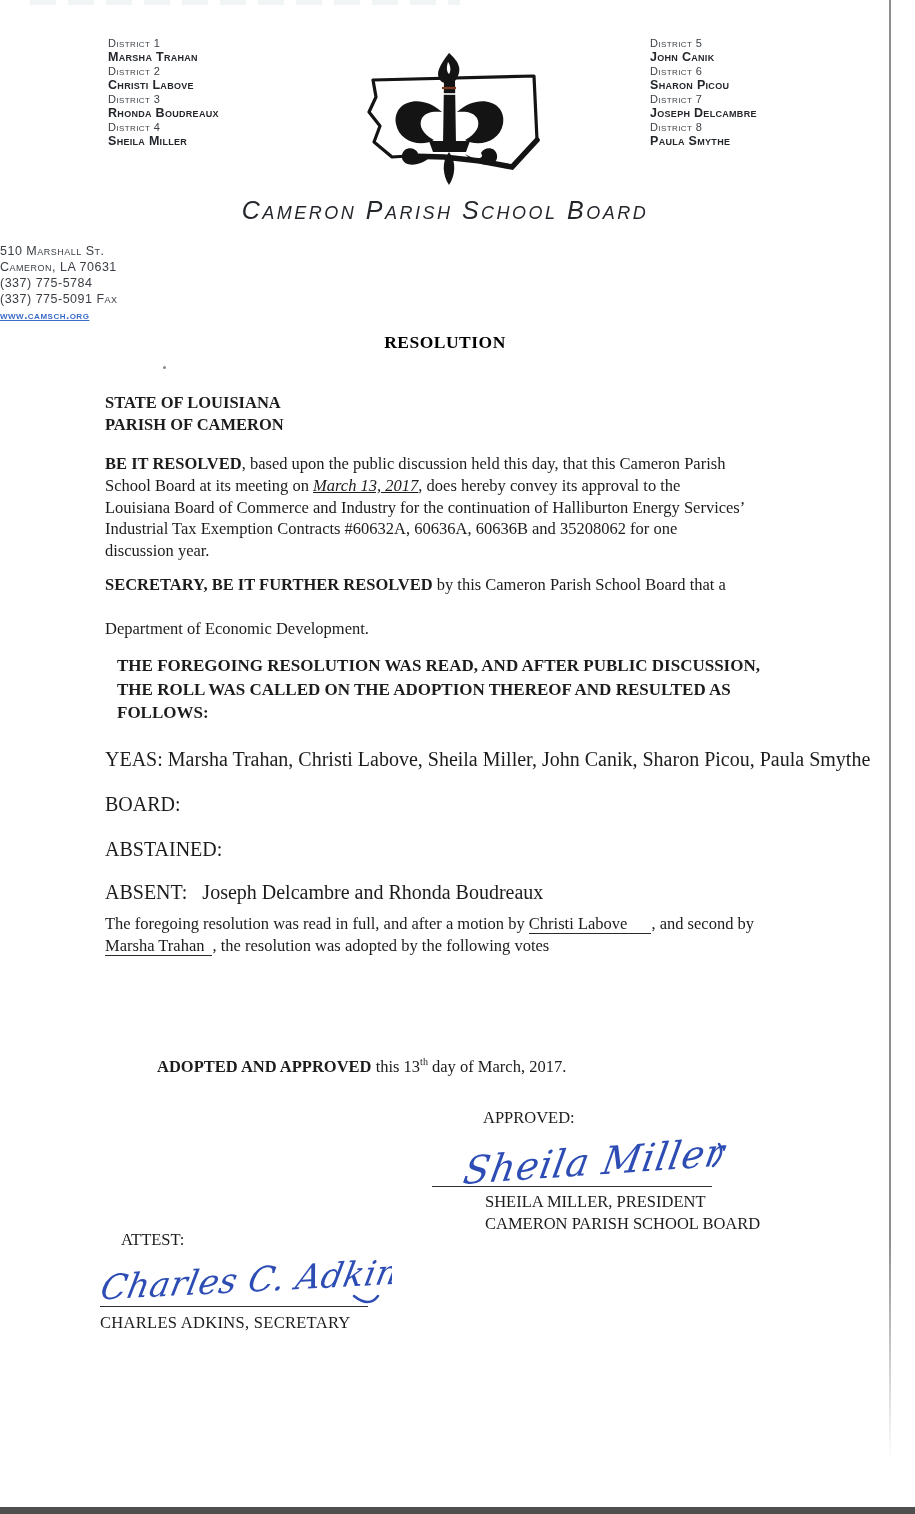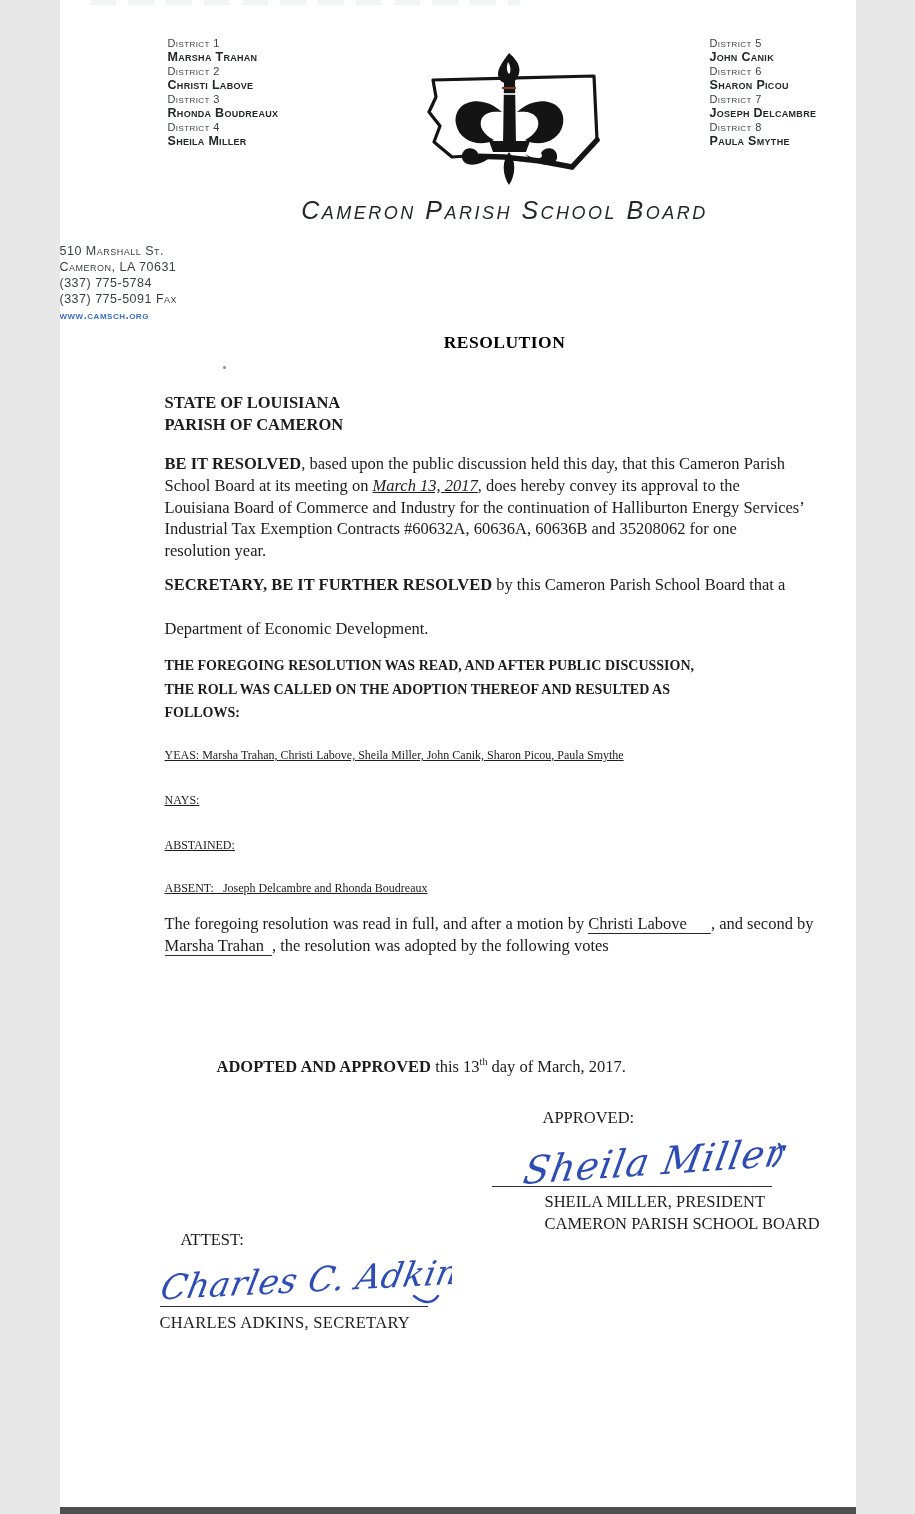--- a/index.html
+++ b/index.html
@@ -1,42 +1,42 @@
 <!DOCTYPE html>
 <html><head>
 <meta charset="utf-8">
 <style>
   html,body{margin:0;padding:0;background:#e8e8e8;}
   .page{
-    position:relative; width:796px; height:1514px; background:#ffffff;
+    position:relative; width:915px; height:1514px; background:#ffffff;
     margin:0 auto; overflow:hidden;
     font-family:"Liberation Serif", serif; color:#1c1c1c;
   }
   .abs{position:absolute;}
   .sc{font-variant:small-caps;}
   
   .dist-col{line-height:13.5px; font-family:"Liberation Sans", sans-serif;}
   .dist-label{font-size:11px; color:#3c4046; letter-spacing:.4px;}
   .dist-name{font-size:12.5px; font-weight:bold; color:#23262b; letter-spacing:.3px; margin-bottom:1px;}
   
   .board-title{
     width:890px; text-align:center; font-family:"Liberation Sans", sans-serif;
     font-style:italic; font-size:25px; letter-spacing:2.5px; color:#23262b;
   }
   .addr{width:890px; text-align:left; font-family:"Liberation Sans", sans-serif;
         font-size:12.5px; line-height:16px; color:#3a3e44; letter-spacing:.5px;}
-  .website{font-size:11.5px; font-weight:bold; }
+  .website{font-size:11.5px; font-weight:bold; text-decoration:underline;}
   .doc-heading{width:890px; text-align:center; font-size:17.5px; font-weight:bold; letter-spacing:.5px; color:#000000;}
   
   .body-par{width:725px; font-size:16.5px; line-height:21.8px;}
   .b{font-weight:bold;}
   .date-ul{font-style:italic; text-decoration:underline;}
-  .caps-par{font-weight:bold; line-height:23.6px; font-size:14px; width:735px;}
+  .caps-par{font-weight:bold; line-height:23.6px; font-size:17px; width:735px;margin-left:12px;}
   .caps-par span{display:block;}
-  .vote-line{font-size:12px; white-space:pre-wrap;text-decoration:underline;}
+  .vote-line{font-size:20px; white-space:pre-wrap;}
   .blank1{border-bottom:1.2px solid #2a2a2a; padding-right:24px;}
   .blank2{border-bottom:1.2px solid #2a2a2a; padding-right:8px;}
   .sig-line{border-top:1.5px solid #2e2e2e; height:0;}
   .name-block{font-size:16.5px; line-height:21.5px;}
   
   .right-edge{left:889px; top:0; width:2px; height:1460px;
     background:linear-gradient(#8f8f8f 85%, rgba(143,143,143,0));}
   .bottom-bar{left:0; top:1507px; width:915px; height:7px; background:#4f4f4f;}
   .top-noise{left:30px; top:0; width:430px; height:5px;
     background:repeating-linear-gradient(90deg,#edf2f2 0 26px, #ffffff 26px 38px); opacity:.8;}
@@ -113,37 +113,37 @@
   <div class="abs name-block b" style="left:105px;top:392px;">
     <div>STATE OF LOUISIANA</div>
     <div>PARISH OF CAMERON</div>
   </div>
 
   <div class="abs body-par" style="left:105px;top:453px;">
     <span class="b">BE IT RESOLVED</span><span>, based upon the public discussion held this day, that this Cameron Parish</span><br>
     <span>School Board at its meeting on </span><span class="date-ul">March 13, 2017</span><span>, does hereby convey its approval to the</span><br>
     <span>Louisiana Board of Commerce and Industry for the continuation of Halliburton Energy Services’</span><br>
     <span>Industrial Tax Exemption Contracts #60632A, 60636A, 60636B and 35208062 for one</span><br>
-    <span>resolution year.</span>
+    <span>discussion year.</span>
   </div>
 
   <div class="abs body-par" style="left:105px;top:574px;">
     <span class="b">SECRETARY, BE IT FURTHER RESOLVED</span><span> by this Cameron Parish School Board that a</span><br>
     <br>
     <span>Department of Economic Development.</span>
   </div>
 
   <div class="abs caps-par" style="left:105px;top:654px;">
     <span>THE FOREGOING RESOLUTION WAS READ, AND AFTER PUBLIC DISCUSSION,</span>
     <span>THE ROLL WAS CALLED ON THE ADOPTION THEREOF AND RESULTED AS</span>
     <span>FOLLOWS:</span>
   </div>
 
   <div class="abs vote-line" style="left:105px;top:748px;">YEAS: Marsha Trahan, Christi Labove, Sheila Miller, John Canik, Sharon Picou, Paula Smythe</div>
-  <div class="abs vote-line" style="left:105px;top:793px;">NAYS:</div>
+  <div class="abs vote-line" style="left:105px;top:793px;">BOARD:</div>
   <div class="abs vote-line" style="left:105px;top:838px;">ABSTAINED:</div>
   <div class="abs body-par" style="left:105px;top:913px;">
     <span>The foregoing resolution was read in full, and after a motion by </span><span class="blank1">Christi Labove</span><span>, and second by</span><br>
     <span class="blank2">Marsha Trahan</span><span>, the resolution was adopted by the following votes</span>
   </div>
 
   <div class="abs vote-line" style="left:105px;top:881px;">ABSENT:   Joseph Delcambre and Rhonda Boudreaux</div>
 
   <div class="abs" style="left:157px;top:1056px;font-size:16.5px;">
     <span class="b">ADOPTED AND APPROVED</span><span> this 13</span><sup>th</sup><span> day of March, 2017.</span>

